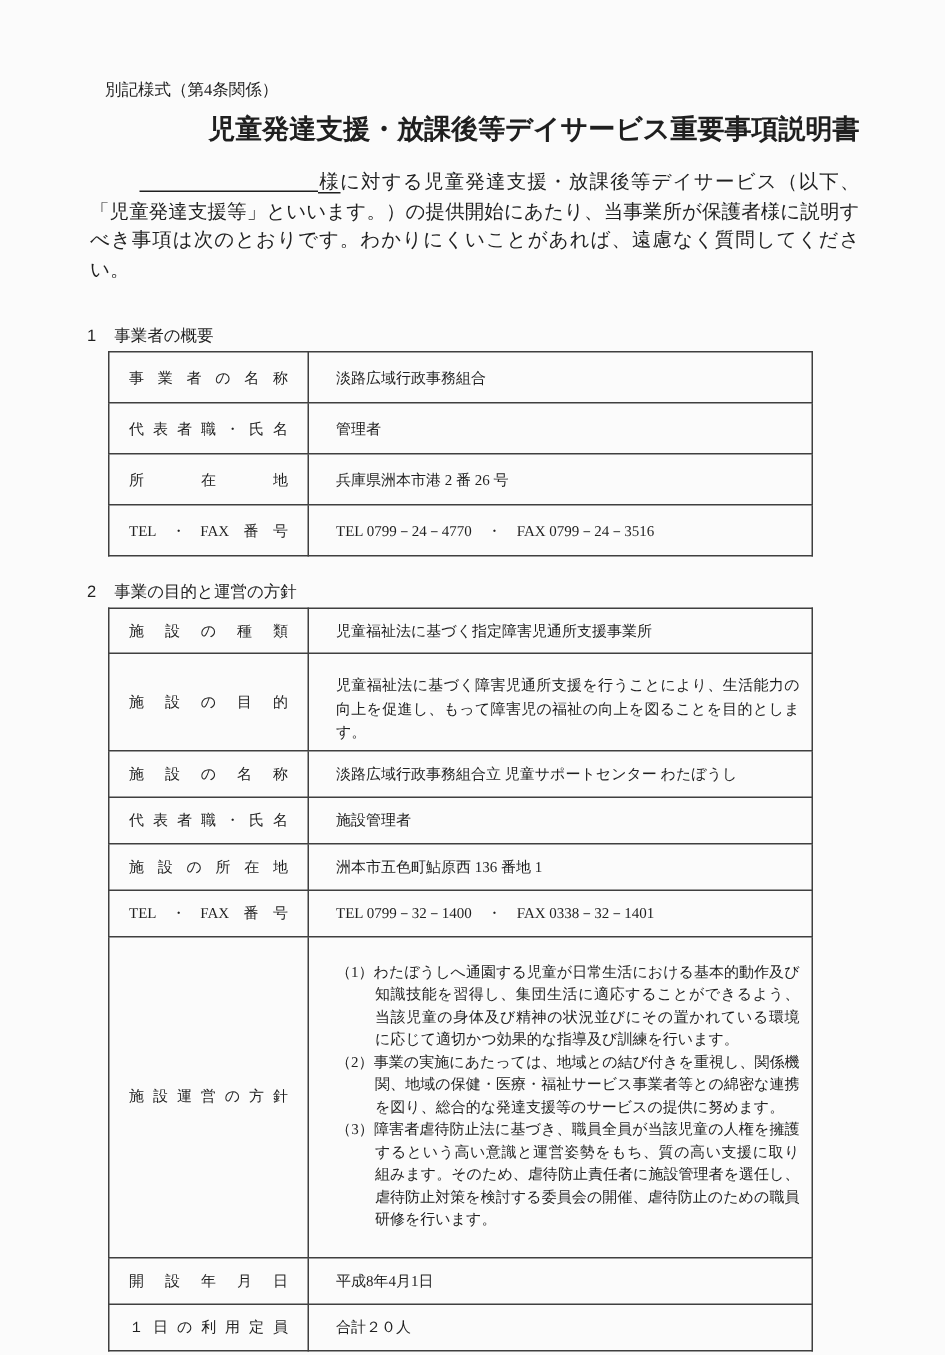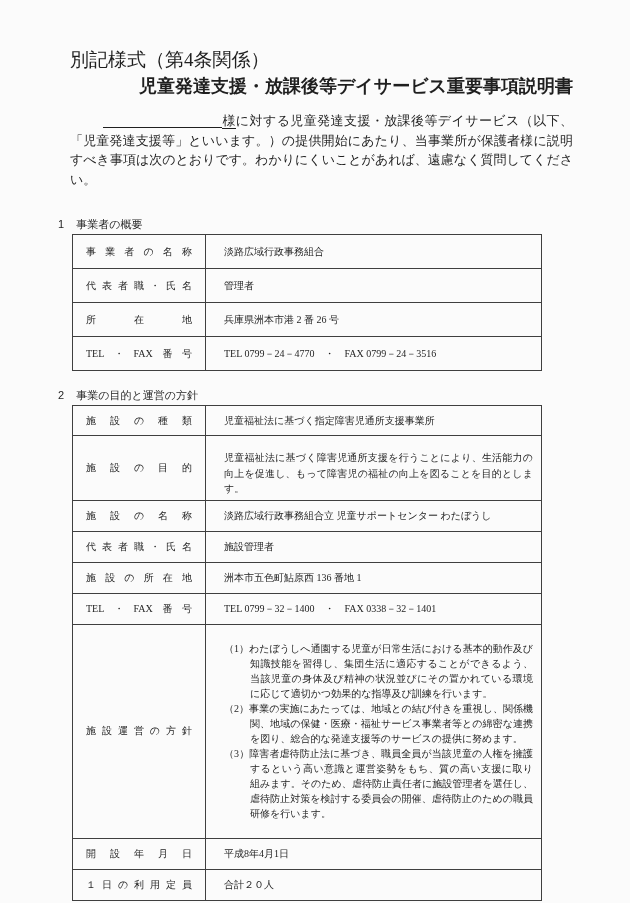--- a/index.html
+++ b/index.html
@@ -5,30 +5,30 @@
   html,body{margin:0;padding:0;}
   body{
     width:630px;height:903px;
     background:#fbfbfb;
     color:#1f1f1f;
     font-family:"Liberation Serif","DejaVu Serif",serif;
     overflow:hidden;
   }
   .page{padding:52px 57px 0 57px;box-sizing:border-box;}
   .form-note{
-    font-size:19px;line-height:16px;margin:0 0 0 13px;
+    font-size:11px;line-height:16px;margin:0 0 0 13px;
   }
   .doc-title{
     font-family:"Liberation Sans","DejaVu Sans",sans-serif;
     font-size:18px;font-weight:bold;
     text-align:right;line-height:23px;
     margin:7px 0 0 0;
   }
   .intro{
-    margin:13px 0 0 13px;
+    margin:13px 0 0 3px;
     font-size:13px;line-height:19.6px;
     text-align:justify;
     text-indent:33px;
   }
   .blank{
     display:inline-block;width:119px;height:15px;
     border-bottom:1px solid #1f1f1f;
     vertical-align:-3px;
   }
   .u{border-bottom:1px solid #1f1f1f;}

